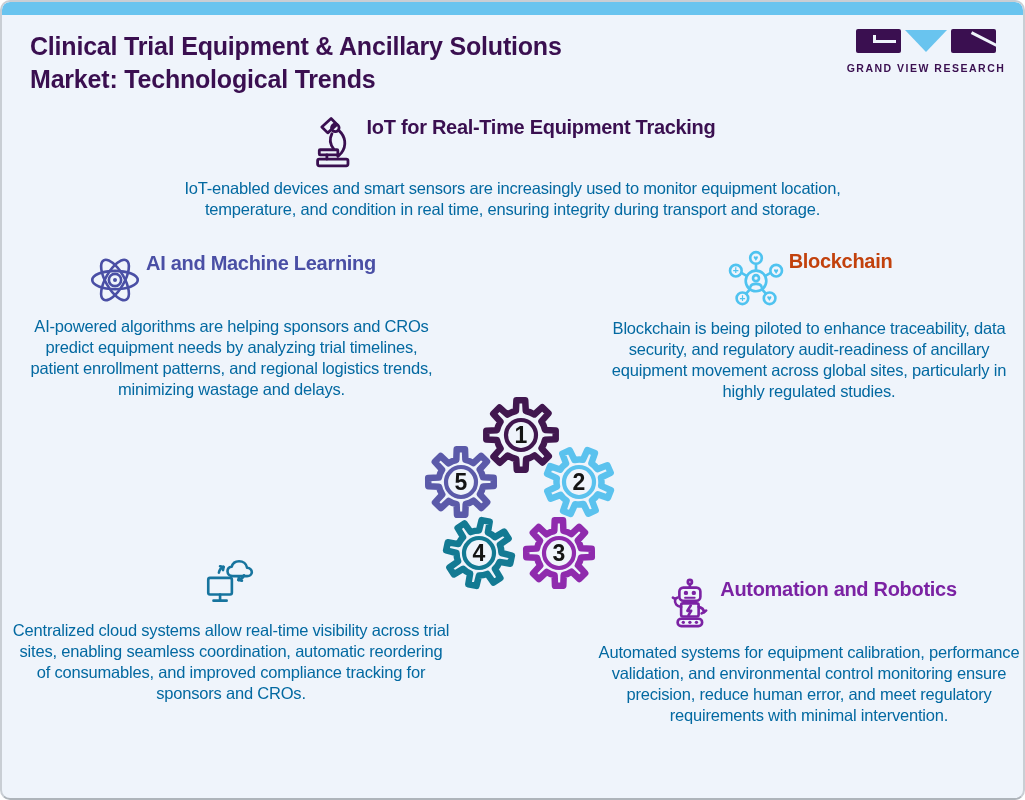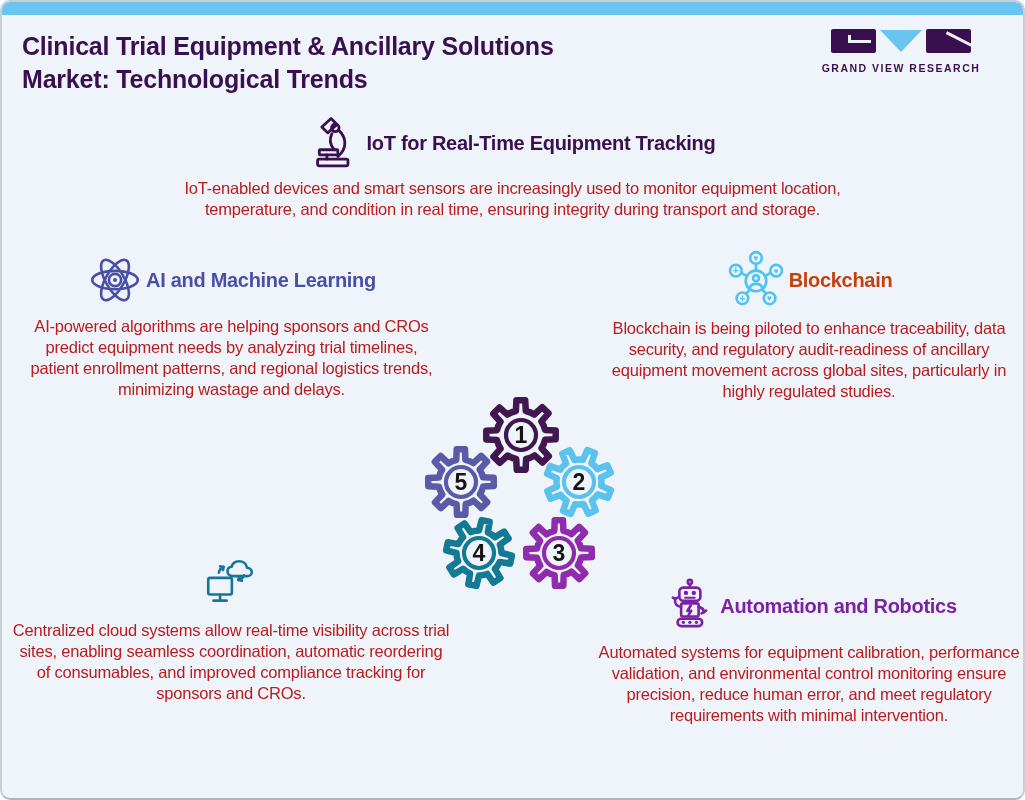--- a/index.html
+++ b/index.html
@@ -1,41 +1,41 @@
 <!DOCTYPE html>
 <html><head>
 <meta charset="utf-8">
 <style>
   html,body{margin:0;padding:0;background:#ffffff;font-family:"Liberation Sans",sans-serif;}
   #page{position:relative;width:1025px;height:800px;box-sizing:border-box;
         background:#EFF4FB;border:2px solid #C9CED4;border-bottom-color:#AEB4BA;
         border-radius:10px;overflow:hidden;}
   .topbar{position:absolute;top:0;left:0;right:0;height:13px;background:#69C4EF;
           border-radius:8px 8px 0 0;}
-  .page-title{position:absolute;left:20px;top:28px;max-width:660px;
+  .page-title{position:absolute;left:28px;top:28px;max-width:660px;
           font-size:25px;font-weight:700;line-height:1.3;color:#3A0F50;
           white-space:pre-line;letter-spacing:-0.2px;}
   
-  .logo{position:absolute;top:27px;right:42px;width:160px;text-align:center;}
+  .logo{position:absolute;top:27px;right:17px;width:160px;text-align:center;}
   .logo-shapes{display:flex;align-items:flex-start;justify-content:center;gap:4px;height:26px;}
   .g-block,.r-block{width:45px;height:24px;background:#3A0F50;border-radius:2px;
           position:relative;overflow:hidden;}
   .g-slit{position:absolute;left:17px;right:5px;top:11px;height:2.5px;background:#EFF4FB;}
   .g-tick{position:absolute;left:17px;top:6px;width:2.5px;height:7px;background:#EFF4FB;}
   .r-slit{position:absolute;width:30px;height:2.5px;background:#EFF4FB;
           transform:rotate(27deg);top:9px;right:-4px;}
   .v-tri{width:0;height:0;border-left:21px solid transparent;border-right:21px solid transparent;
           border-top:22px solid #69C4EF;margin-top:1px;}
   .logo-text{margin-top:7px;font-size:10.5px;font-weight:700;letter-spacing:1.5px;
           color:#3A0F50;white-space:nowrap;}
   
   .section{position:absolute;}
-  .sec-head-row{display:flex;align-items:center;justify-content:center;gap:3px;}
+  .sec-head-row{display:flex;justify-content:center;gap:3px;}
   .sec-heading{font-size:20px;font-weight:700;letter-spacing:-0.3px;line-height:1.15;}
-  .sec-body{margin-top:8px;font-size:16.5px;line-height:1.27;color:#b91c1c;
+  .sec-body{margin-top:8px;font-size:16.5px;line-height:1.27;color:#0369a1;
           text-align:center;letter-spacing:-0.2px;}
   .c-iot{color:#3A0F50}.c-ai{color:#4A4FA5}.c-bc{color:#c2410c}
   .c-cloud{color:#17749E}.c-auto{color:#7B22A3}
   #sec-iot{left:0;right:0;top:114px;text-align:center;}
   #sec-iot .sec-body{width:690px;margin-left:auto;margin-right:auto;}
   #sec-ai{left:22px;top:250px;width:415px;}
   #sec-blockchain{left:593px;top:248px;width:428px;}
   #sec-cloud{left:10px;top:554px;width:438px;}
   #sec-cloud .sec-heading{white-space:pre-line;text-align:center;}
   #sec-automation{left:593px;top:576px;width:428px;}

